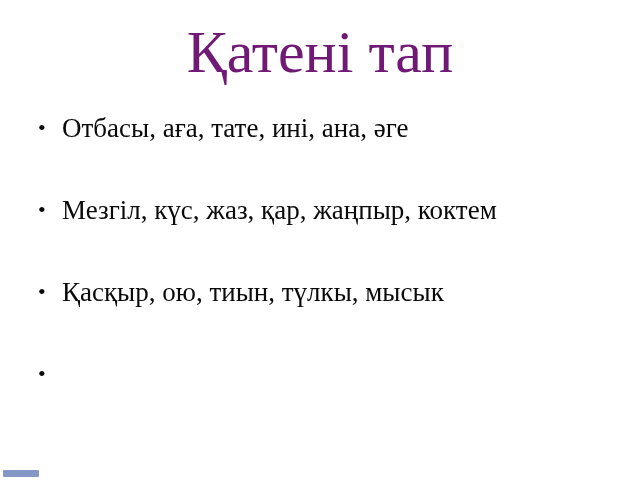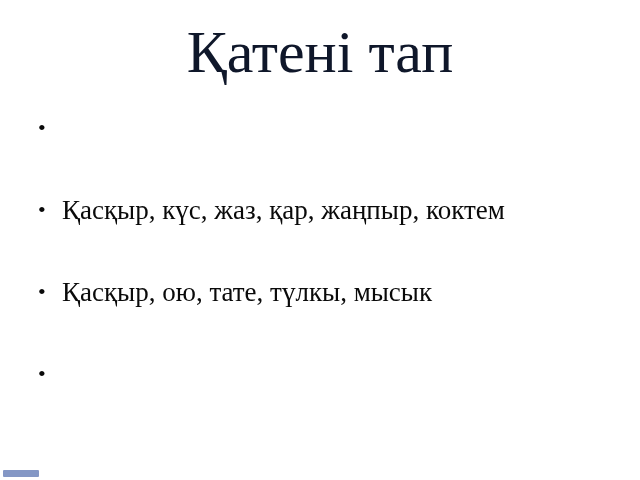--- a/index.html
+++ b/index.html
@@ -15,21 +15,21 @@
       background: #ffffff;
       color: #000000;
     }
     .slide-title {
       position: absolute;
       top: 18px; left: 0; right: 0;
       text-align: center;
       font-size: 60px;
       line-height: 1.15;
       font-weight: 400;
-      color: #0f172a;
+      color: #701a75;
       letter-spacing: 0px;
     }
     .bullet-list {
       position: absolute;
       top: 114px;
       left: 38px;
       right: 16px;
       list-style: none;
     }
     .bullet-item {
@@ -61,28 +61,29 @@
 </head>
 <body>
 
 <div class="slide" style="background: rgb(255, 255, 255);">
 
   <div class="slide-title" data-bind="slide.title">Қатені тап</div>
 
   <ul class="bullet-list">
     <li class="bullet-item">
       <span class="bullet-marker" data-bind="slide.bullet_glyph">•</span>
+      <span data-bind="slide.bullets.0">Отбасы, аға, тате, ині, ана, әге</span>
     </li>
     <li class="bullet-item">
       <span class="bullet-marker" data-bind="slide.bullet_glyph">•</span>
-      <span data-bind="slide.bullets.1">Қасқыр, күс, жаз, қар, жаңпыр, коктем</span>
+      <span data-bind="slide.bullets.1">Мезгіл, күс, жаз, қар, жаңпыр, коктем</span>
     </li>
     <li class="bullet-item">
       <span class="bullet-marker" data-bind="slide.bullet_glyph">•</span>
-      <span data-bind="slide.bullets.2">Қасқыр, ою, тате, түлкы, мысык</span>
+      <span data-bind="slide.bullets.2">Қасқыр, ою, тиын, түлкы, мысык</span>
     </li>
     <li class="bullet-item">
       <span class="bullet-marker" data-bind="slide.bullet_glyph">•</span>
     </li>
   </ul>
 
   <div class="corner-accent" style="background: rgb(132, 151, 197);"></div>
 
 </div>
 

